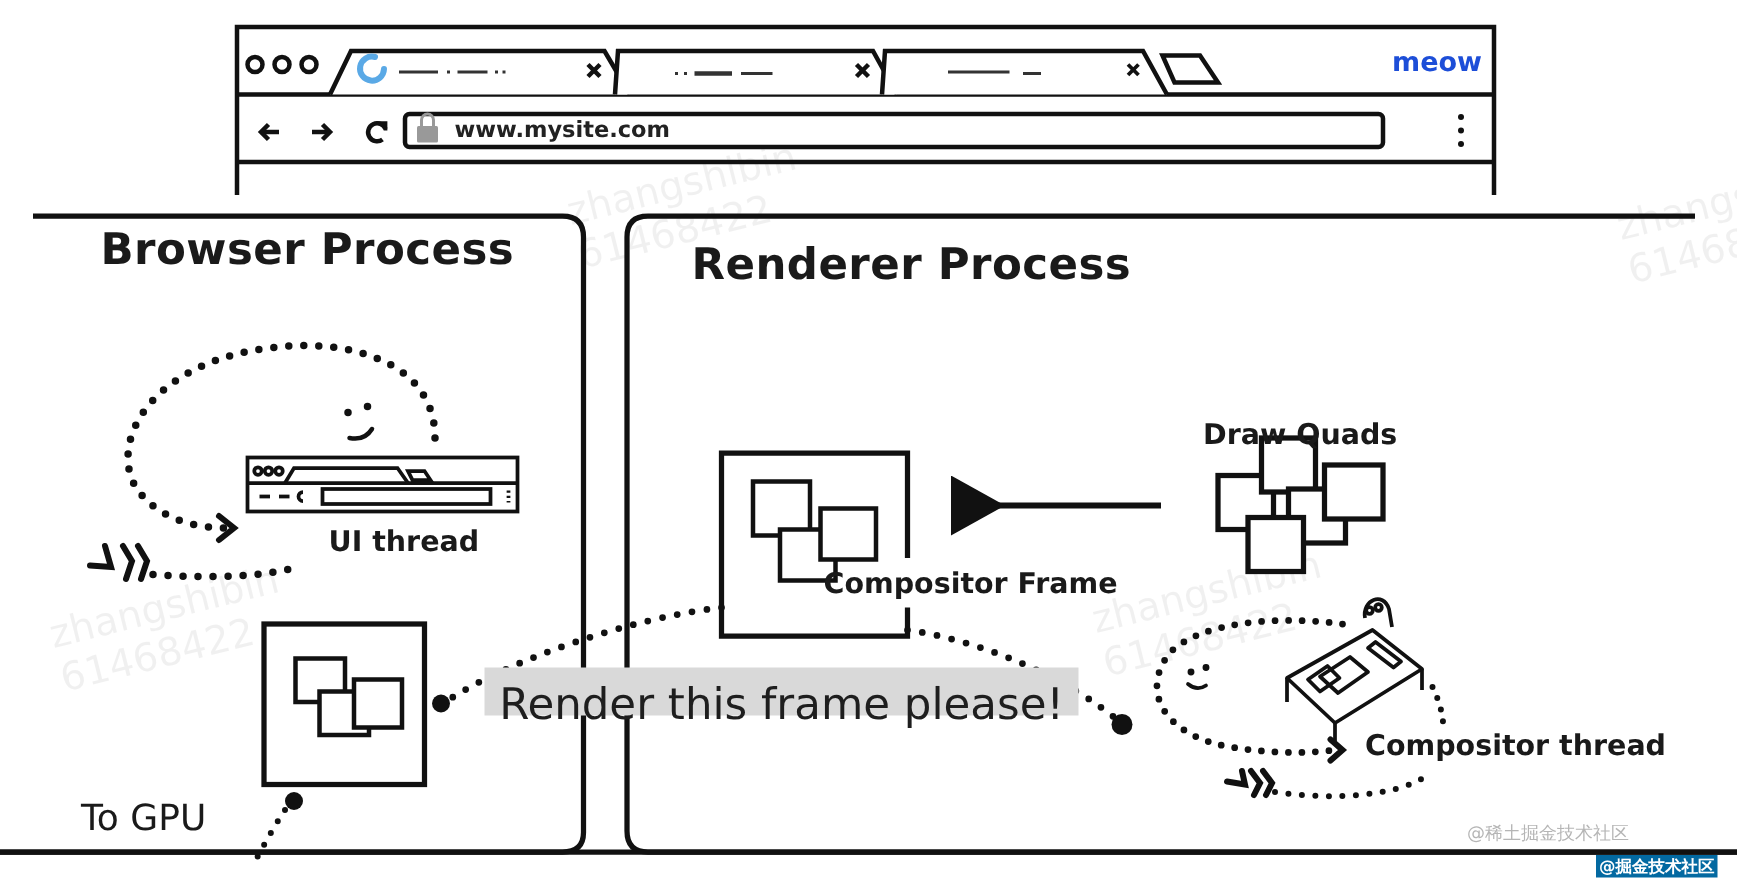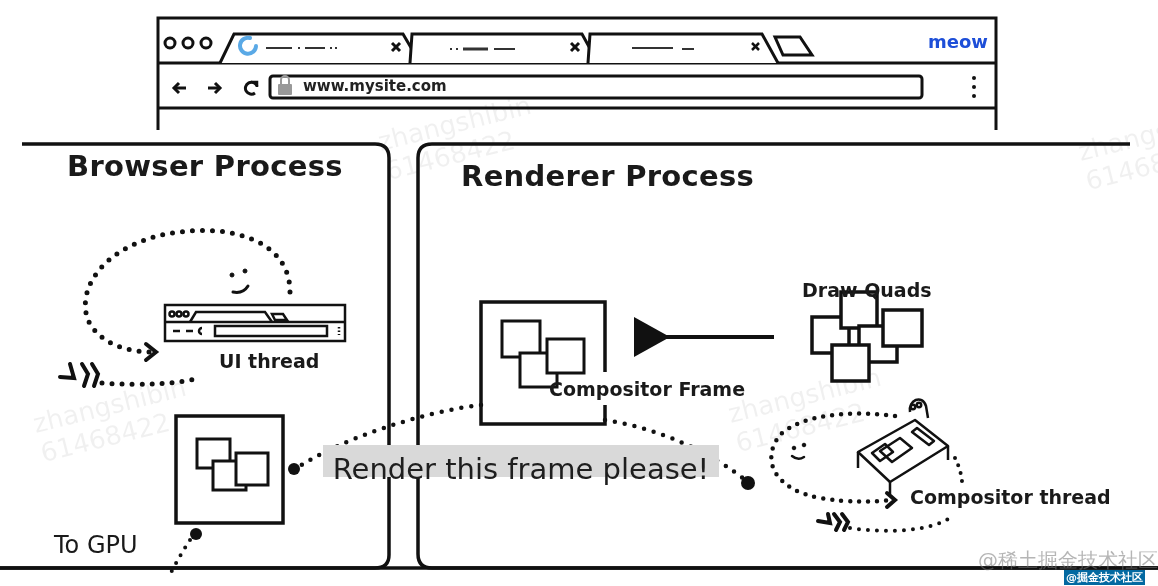--- a/index.html
+++ b/index.html
@@ -6,21 +6,21 @@
   body { width:1158px; height:586px; position:relative; overflow:hidden;
          font-family:"DejaVu Sans", sans-serif; color:#111; }
   svg.stage { position:absolute; left:0; top:0; }
   .title { position:absolute; font-size:29px; font-weight:bold; letter-spacing:0.3px; color:#1a1a1a; }
   .lbl { position:absolute; font-size:19px; font-weight:bold; color:#1a1a1a; white-space:nowrap; }
   .callout { position:absolute; left:323px; top:445px; width:396px; height:32px; background:#d9d9d9;
              font-size:29px; line-height:48px; text-align:center; color:#1e1e1e; white-space:nowrap; }
   .url { position:absolute; left:303px; top:77px; font-size:15px; font-weight:bold; color:#222; }
   .meow { position:absolute; left:928px; top:31px; font-size:18px; font-weight:bold; color:#1d4ed8; }
   .wm { position:absolute; color:rgba(0,0,0,0.06); font-size:26px; transform:rotate(-14deg); white-space:nowrap; line-height:30px; }
-  .wm2 { position:absolute; font-size:20px; color:rgba(120,120,120,0.55); white-space:nowrap; }
+  .wm2 { position:absolute; font-size:12px; color:rgba(120,120,120,0.55); white-space:nowrap; }
   .wm3 { position:absolute; font-size:11px; color:#fff; background:#0369a1; font-weight:bold; white-space:nowrap; padding:0 2px; }
 </style>
 </head>
 <body>
 
 <div class="wm" style="left:380px;top:108px;"><span>zhangshibin</span><br><span>61468422</span></div>
 <div class="wm" style="left:35px;top:390px;"><span>zhangshibin</span><br><span>61468422</span></div>
 <div class="wm" style="left:730px;top:380px;"><span>zhangshibin</span><br><span>61468422</span></div>
 <div class="wm" style="left:1080px;top:118px;"><span>zhangshibin</span><br><span>61468422</span></div>
 

